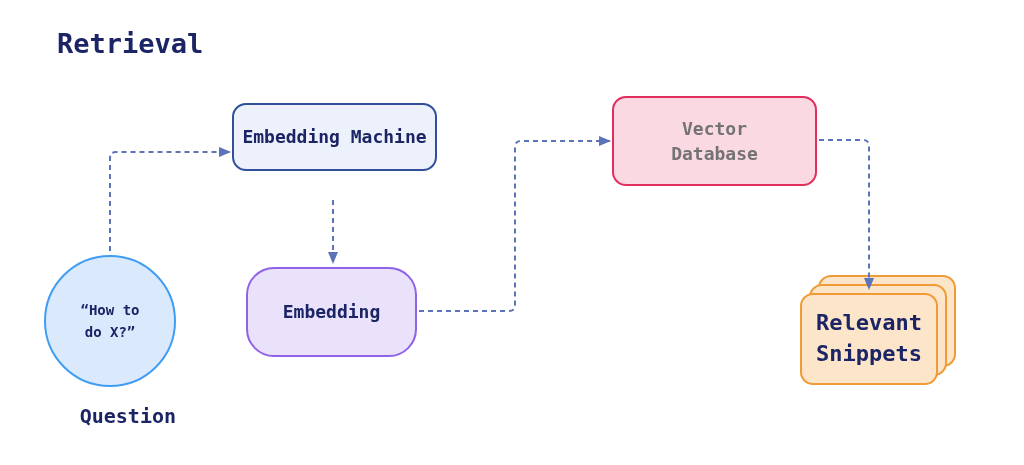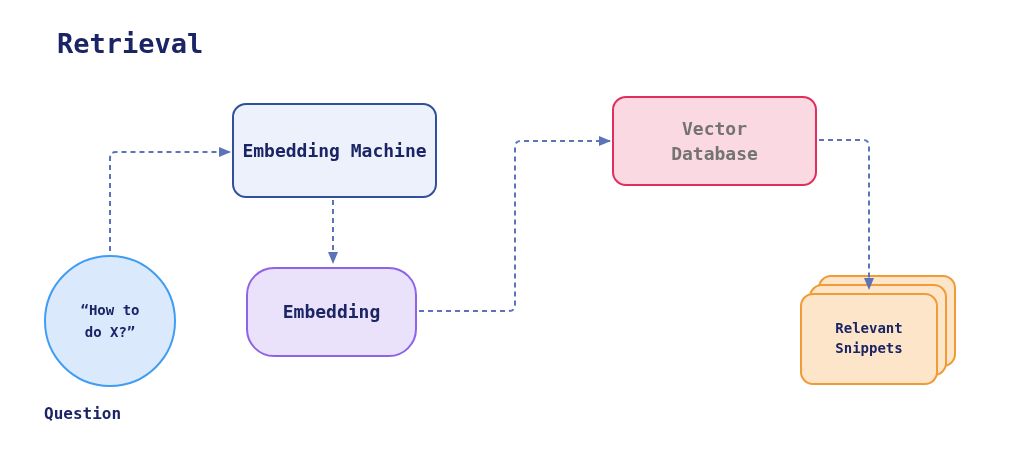--- a/index.html
+++ b/index.html
@@ -30,52 +30,52 @@
     align-items: center;
     justify-content: center;
     text-align: center;
     font-size: 18px;
     font-weight: bold;
     line-height: 1.4;
     color: #1b2464;
     white-space: pre-line;
   }
   .rounded-box { border-radius: 14px; }
-  .box-embedding-machine { left: 232px; top: 103px; width: 205px; height: 95px; }
+  .box-embedding-machine { left: 232px; top: 103px; width: 205px; height: 68px; }
   .box-embedding        { left: 246px; top: 267px; width: 171px; height: 90px; }
   .box-vector-database  { left: 612px; top: 96px;  width: 205px; height: 90px; }
   .circle-question {
     left: 44px; top: 255px; width: 132px; height: 132px;
     border-radius: 50%;
     font-size: 14px;
     line-height: 1.6;
   }
   .question-caption {
     position: absolute;
     left: 44px;
     top: 404px;
     width: 132px;
-    text-align: left;
-    font-size: 16px;
+    text-align: right;
+    font-size: 20px;
     font-weight: bold;
     color: #1b2464;
     white-space: nowrap;
   }
   .snippet-card {
     position: absolute;
     box-sizing: border-box;
     width: 138px;
     height: 92px;
     border: 2px solid;
     border-radius: 13px;
     display: flex;
     align-items: center;
     justify-content: center;
     text-align: center;
-    font-size: 14px;
+    font-size: 22px;
     font-weight: bold;
     line-height: 1.4;
     color: #1b2464;
     white-space: pre-line;
   }
   .snippet-back   { left: 818px; top: 275px; }
   .snippet-middle { left: 809px; top: 284px; }
   .snippet-front  { left: 800px; top: 293px; }
   .connector-layer {
     position: absolute;

